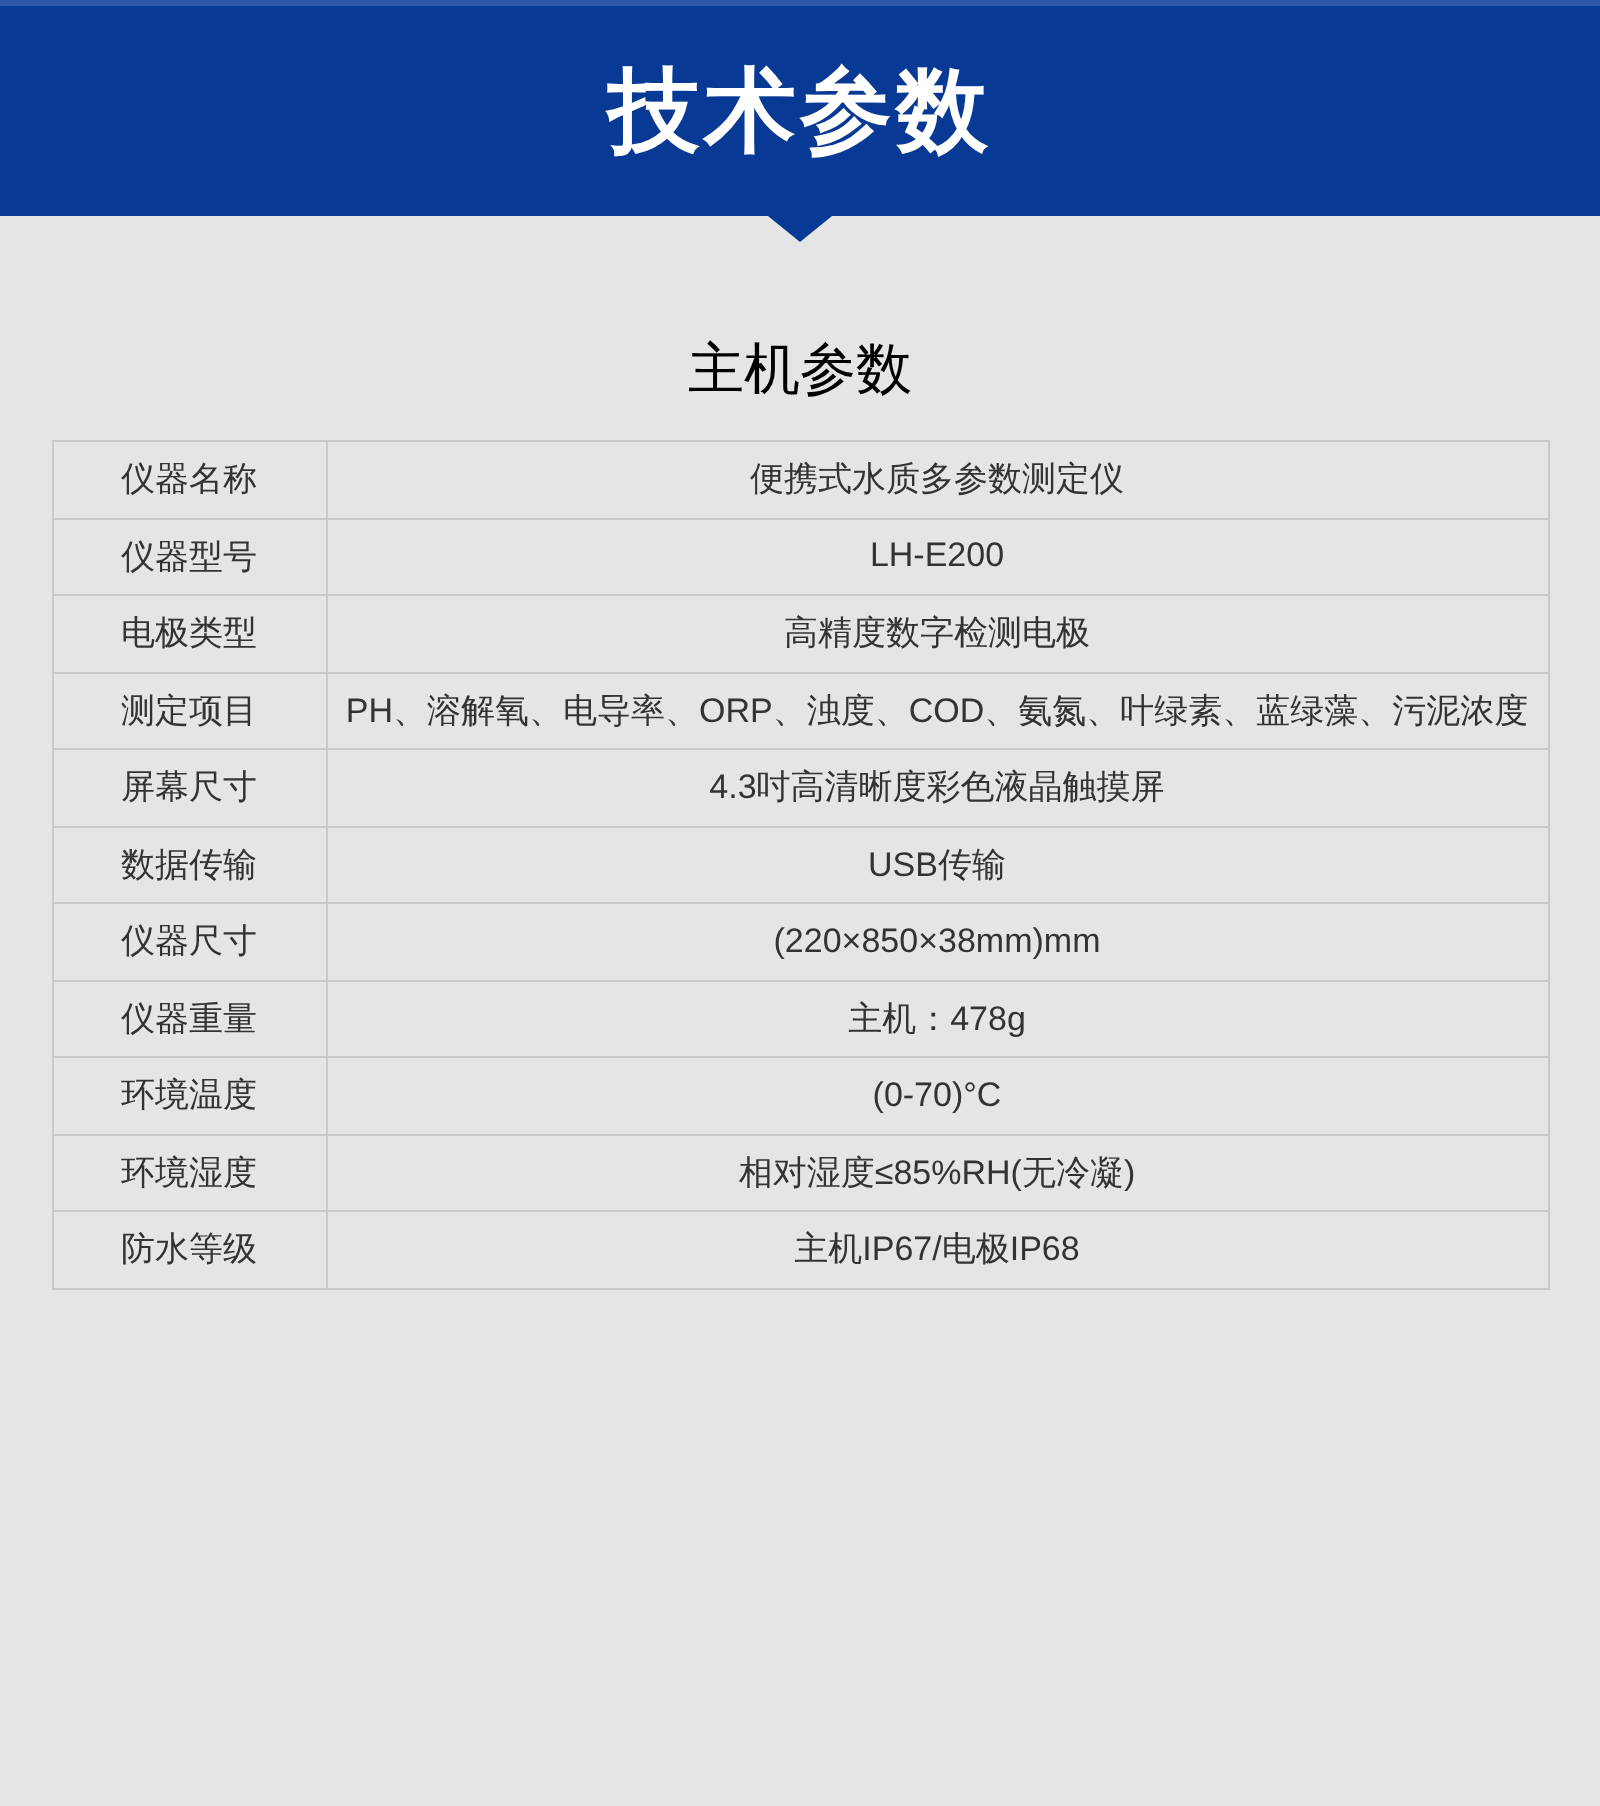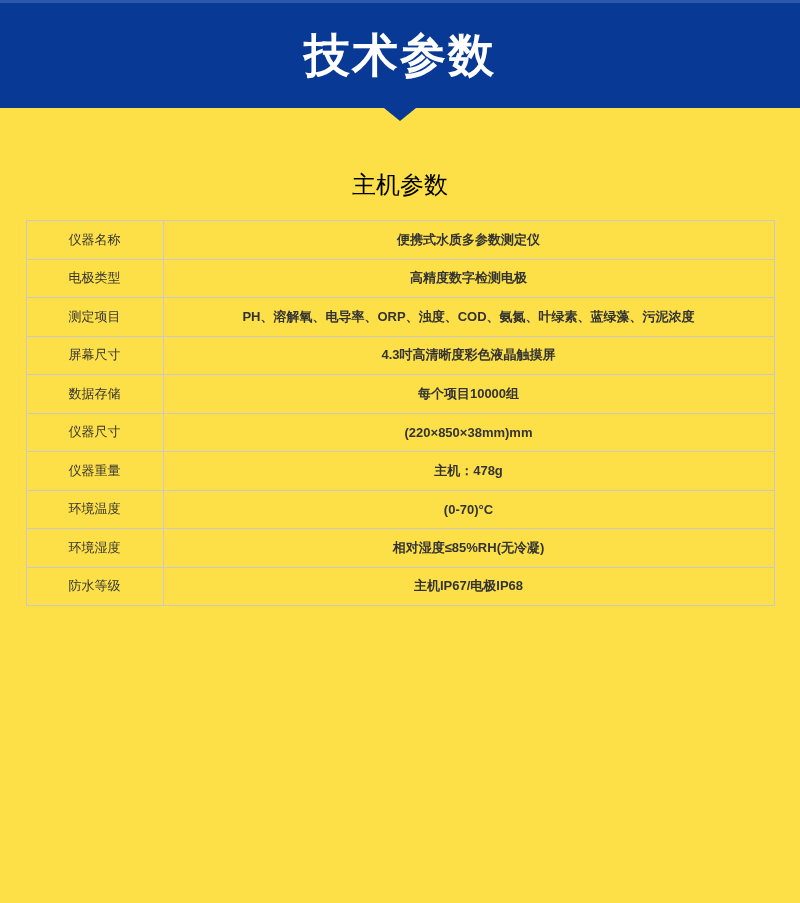--- a/index.html
+++ b/index.html
@@ -5,21 +5,21 @@
   html, body {
     margin: 0;
     padding: 0;
     background: #ffffff;
     width: 800px;
     font-family: "Liberation Sans", "DejaVu Sans", sans-serif;
   }
   .page {
     width: 800px;
     height: 903px;
-    background: #fde047;
+    background: #e5e5e5;
     overflow: hidden;
     position: relative;
   }
   .banner {
     width: 100%;
     height: 108px;
     background: linear-gradient(#2d57aa 0, #2d57aa 3px, #083994 3px, #083994 100%);
     display: flex;
     align-items: center;
     justify-content: center;
@@ -35,78 +35,82 @@
     width: 0;
     height: 0;
     margin: 0 auto;
     border-left: 16px solid transparent;
     border-right: 16px solid transparent;
     border-top: 13px solid #083994;
   }
   .section-title {
     margin: 51px 0 16px 0;
     text-align: center;
-    font-size: 24px;
+    font-size: 28px;
     font-weight: 400;
     color: #000000;
     line-height: 26px;
   }
   table.spec {
     width: 730px;
     margin: 22px auto 0 auto;
     border-collapse: collapse;
     table-layout: fixed;
   }
   table.spec td {
     border: 1px solid #c9c9c9;
     height: 37.5px;
     text-align: center;
     vertical-align: middle;
-    font-size: 13px;
+    font-size: 17px;
     color: #333333;
     padding: 0 4px;
     white-space: nowrap;
     overflow: hidden;
   }
   td.col-label { width: 128px; }
-  td.col-value { width: 602px; font-weight: bold; }
+  td.col-value { width: 602px; }
 </style>
 </head>
 <body>
 
 <div class="page">
 
   <div class="banner">
     <div class="banner-title">技术参数</div>
   </div>
   <div class="banner-pointer"></div>
 
   <h2 class="section-title">主机参数</h2>
 
   <table class="spec">
     <tbody>
       <tr>
         <td class="col-label">仪器名称</td>
         <td class="col-value">便携式水质多参数测定仪</td>
       </tr>
       <tr>
+        <td class="col-label">仪器型号</td>
+        <td class="col-value">LH-E200</td>
+      </tr>
+      <tr>
         <td class="col-label">电极类型</td>
         <td class="col-value">高精度数字检测电极</td>
       </tr>
       <tr>
         <td class="col-label">测定项目</td>
         <td class="col-value">PH、溶解氧、电导率、ORP、浊度、COD、氨氮、叶绿素、蓝绿藻、污泥浓度</td>
       </tr>
       <tr>
         <td class="col-label">屏幕尺寸</td>
         <td class="col-value">4.3吋高清晰度彩色液晶触摸屏</td>
       </tr>
       <tr>
-        <td class="col-label">数据存储</td>
-        <td class="col-value">每个项目10000组</td>
+        <td class="col-label">数据传输</td>
+        <td class="col-value">USB传输</td>
       </tr>
       <tr>
         <td class="col-label">仪器尺寸</td>
         <td class="col-value">(220×850×38mm)mm</td>
       </tr>
       <tr>
         <td class="col-label">仪器重量</td>
         <td class="col-value">主机：478g</td>
       </tr>
       <tr>

